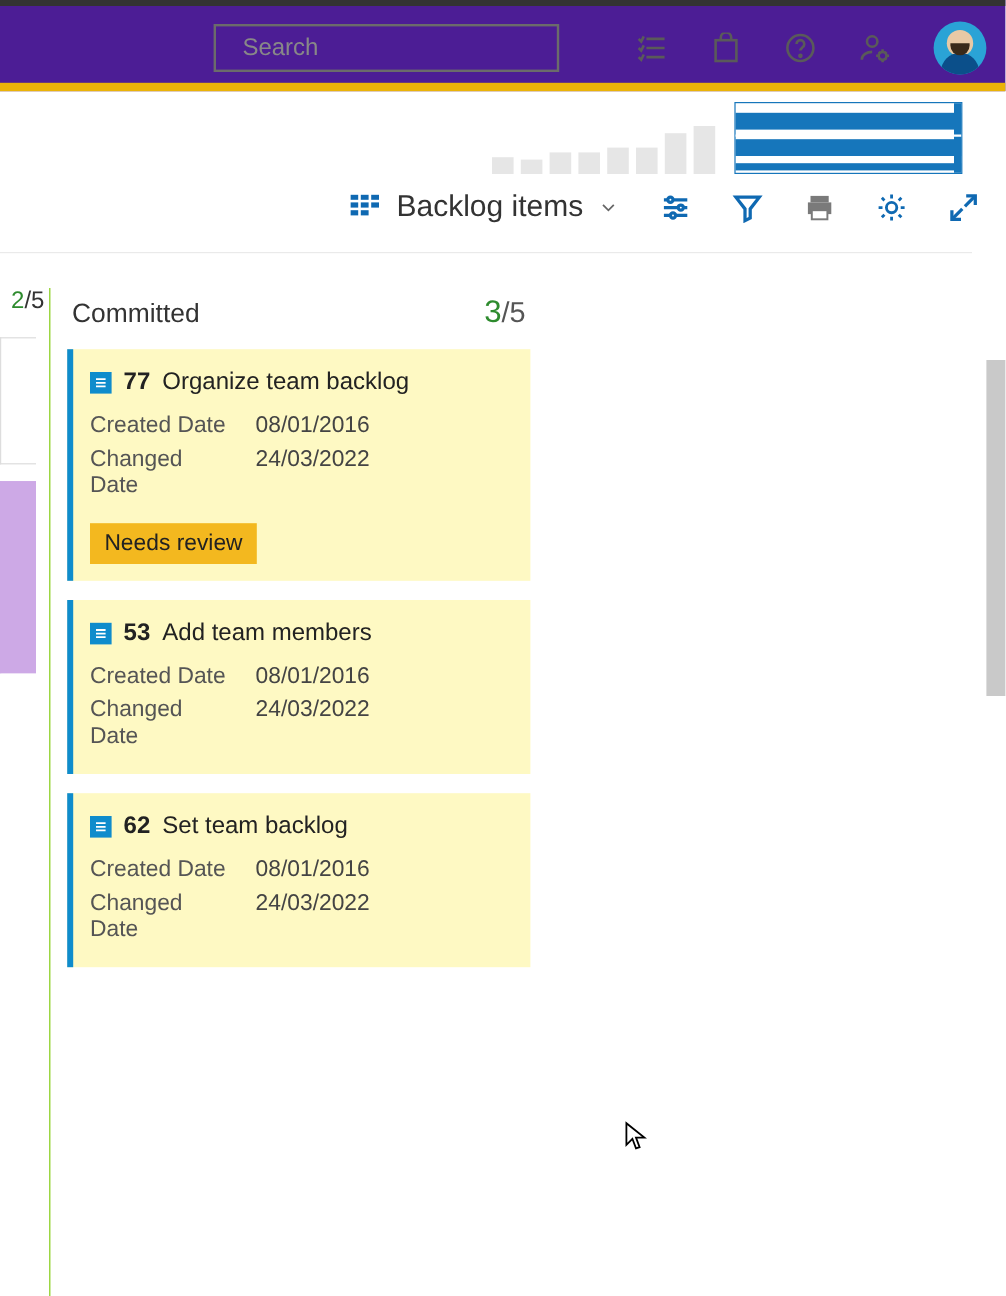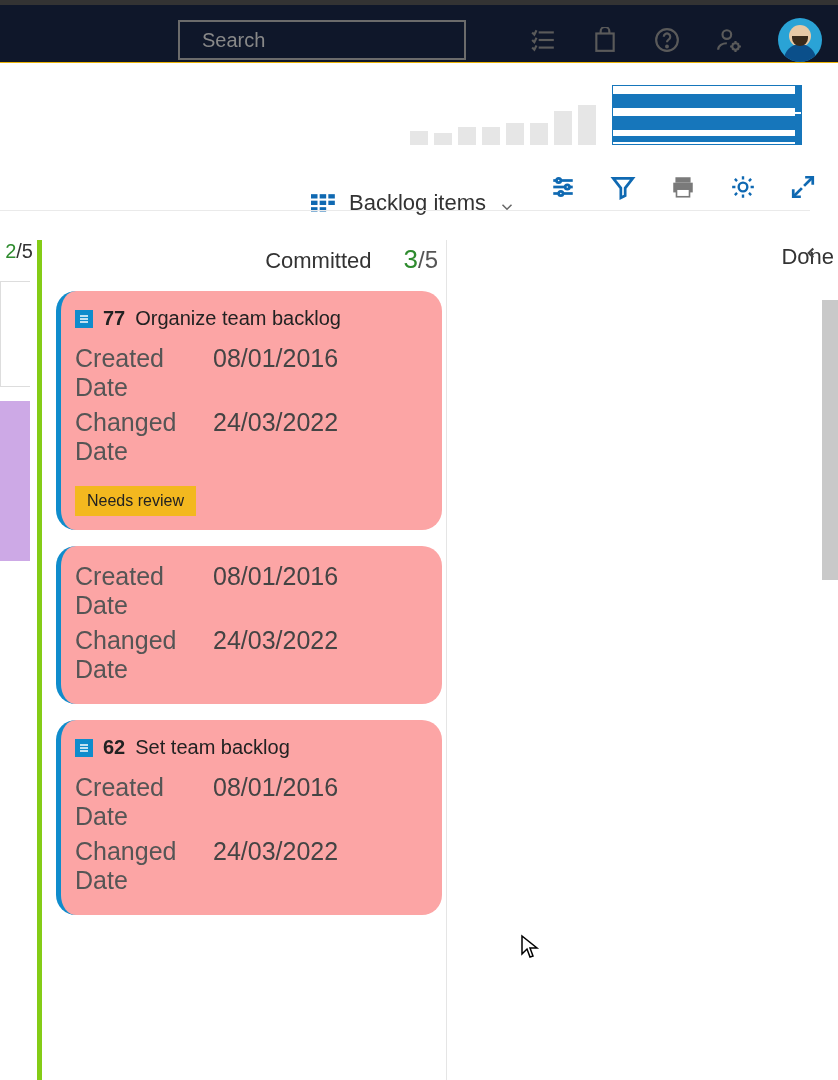--- a/index.html
+++ b/index.html
@@ -1,20 +1,20 @@
 <!DOCTYPE html>
 <html><head>
 <meta charset="utf-8">
 <style>
   * { box-sizing: border-box; margin: 0; padding: 0; }
   html, body { width: 838px; height: 1080px; font-family: "Segoe UI", Arial, sans-serif; background: #fff; overflow: hidden; }
   body { position: relative; }
 
   
-  .topbar { position: relative; height: 63px; border-bottom: 1px solid #eab308; background: #0f172a; }
+  .topbar { position: relative; height: 76px; border-bottom: 7px solid #eab308; background: #4c1d95; }
   .topbar::before { content:""; position:absolute; top:0; left:0; right:0; height:5px; background:#333; }
   .search-wrap { position: absolute; left: 178px; top: 20px; width: 288px; height: 40px; border: 2px solid #6b6b6b; display: flex; align-items: center; padding: 0 12px; gap: 10px; }
   .search-icon { width:18px; height:18px; color:#6b6b6b; }
   .search-input { border:none; outline:none; font-size:20px; color:#888; flex:1; background:transparent; }
   .search-input::placeholder { color:#888; }
   .top-icons { position:absolute; right:16px; top:18px; display:flex; align-items:center; gap:36px; }
   .top-icons .ico { width:26px; height:26px; color:#5a5a5a; }
   .avatar { width:44px; height:44px; border-radius:50%; background:#2aa3d6; position:relative; overflow:hidden; }
   .avatar::before { content:""; position:absolute; left:11px; top:7px; width:22px; height:22px; border-radius:50%; background:#e8c9a5; }
   .avatar::after { content:""; position:absolute; left:6px; top:26px; width:32px; height:24px; border-radius:16px 16px 0 0; background:#0b4f8a; }
@@ -22,54 +22,54 @@
 
   
   .mini-area { position:absolute; top:80px; right:28px; width:400px; height:65px; display:flex; align-items:flex-end; gap:6px; }
   .bars { display:flex; align-items:flex-end; gap:6px; margin-right:10px; }
   .bars div { width:18px; background:#e6e6e6; }
   .burnbox { width:190px; height:60px; border:1px solid #1676bb; position:relative; background:#fff; }
   .burnbox .band { position:absolute; left:0; right:0; background:#1676bb; }
 
   
   .toolrow { position:absolute; top:158px; right:22px; display:flex; align-items:center; gap:34px; }
-  .view-select { display:flex; align-items:flex-end; gap:12px; color:#333; font-size:22px;margin-top:32px; }
+  .view-select { display:flex; align-items:center; gap:12px; color:#333; font-size:25px; }
   .view-select .grid-ico { width:26px; height:22px; color:#0f69b2; }
   .chev { width:18px; height:18px; color:#666; }
   .tool-ico { width:26px; height:26px; color:#0f69b2; }
   .tool-ico.gray { color:#7a7a7a; }
 
   .divider { position:absolute; top:210px; left:0; right:28px; height:1px; background:#eaeaea; }
 
   
   .board { position:absolute; top:240px; left:0; right:0; bottom:0; display:flex; }
-  .col-prev { width:42px; border-right:5px solid #84cc16; }
+  .col-prev { width:42px; border-right:1px solid #84cc16; }
   .col-committed { width:386px; margin-left:14px; }
   .col-done { flex:1; border-left:1px solid #e5e5e5; margin-left:4px; position:relative; }
-  .col-header { display:flex; align-items:baseline; justify-content:flex-end; padding:4px 4px 16px 4px; font-size:22px; color:#333; }
+  .col-header { display:flex; align-items:baseline; justify-content:space-between; padding:4px 4px 16px 4px; font-size:22px; color:#333; }
   .col-count { font-size:24px;margin-left:32px; }
   .col-count .num { color:#2e8b2e; font-size:26px; }
   .col-count .den { color:#555; }
   .col-prev-count { text-align:right; color:#333; font-size:20px; padding-right:4px; }
   .col-prev-count .num { color:#2e8b2e; }
   .collapse { position:absolute; top:4px; right:18px; width:18px; height:18px; color:#444; }
 
   
   .stub { width:30px; border:1px solid #ddd; border-right:none; margin-left:0; margin-top:14px; background:#fff; }
   .stub.purple { background:#cda9e6; border-color:#cda9e6; }
 
   
-  .card { background:#fca5a5; border-left:5px solid #0f8ccc; margin:0 0 16px 0; padding:16px 20px 14px 14px;border-radius:20px; }
+  .card { background:#fef9c3; border-left:5px solid #0f8ccc; margin:0 0 16px 0; padding:16px 20px 14px 14px; }
   .card-title { display:flex; align-items:center; gap:10px; font-size:20px; color:#222; margin-bottom:14px; }
   .card-title .type-ico { width:18px; height:18px; background:#0f8ccc; display:inline-flex; align-items:center; justify-content:center; }
   .card-title .type-ico svg { width:12px; height:12px; color:#fff; }
   .card-title .id { font-weight:700; }
-  .field-row { display:flex; gap:18px; font-size:25px; color:#444; margin-bottom:6px; }
+  .field-row { display:flex; gap:18px; font-size:19px; color:#444; margin-bottom:6px; }
   .field-row .label { width:120px; color:#555; }
-  .tag { display:inline-block; margin-top:14px; padding:6px 12px; background:#f3b81f; color:#222; font-size:16px; }
+  .tag { display:inline-block; margin-top:14px; padding:6px 12px; background:#f3b81f; color:#222; font-size:19px; }
 
   
   .scroll-thumb { position:absolute; right:0; top:300px; width:16px; height:280px; background:#c9c9c9; }
 
   
   .cursor { position:absolute; width:20px; height:26px; color:#000; }
 
   svg { display:block; }
 </style>
 </head>
@@ -215,20 +215,31 @@
           <span>08/01/2016</span>
         </div>
       <div class="field-row">
           <span class="label">Changed Date</span>
           <span>24/03/2022</span>
         </div>
       <span class="tag">Needs review</span>
     </div>
 
     <div class="card">
+      <div class="card-title">
+        <span class="type-ico">
+            <svg viewBox="0 0 12 12" fill="none" stroke="currentColor" stroke-width="1.5">
+              <line x1="2" y1="3" x2="10" y2="3"></line>
+              <line x1="2" y1="6" x2="10" y2="6"></line>
+              <line x1="2" y1="9" x2="10" y2="9"></line>
+            </svg>
+          </span>
+        <span class="id">53</span>
+        <span>Add team members</span>
+      </div>
       <div class="field-row">
           <span class="label">Created Date</span>
           <span>08/01/2016</span>
         </div>
       <div class="field-row">
           <span class="label">Changed Date</span>
           <span>24/03/2022</span>
         </div>
     </div>
 
@@ -248,27 +259,19 @@
           <span class="label">Created Date</span>
           <span>08/01/2016</span>
         </div>
       <div class="field-row">
           <span class="label">Changed Date</span>
           <span>24/03/2022</span>
         </div>
     </div>
   </div>
 
-  <div class="col-done">
-    <div class="col-header" style="padding-left:18px;">
-      <span>Done</span>
-    </div>
-    <svg class="collapse" viewBox="0 0 24 24" fill="none" stroke="currentColor" stroke-width="3">
-        <polyline points="15 6 9 12 15 18"></polyline>
-      </svg>
-  </div>
 </div>
 
 <div class="scroll-thumb"></div>
 
 <svg class="cursor" style="left:520px; top:934px;" viewBox="0 0 20 26" fill="#fff" stroke="#000" stroke-width="1.5">
     <path d="M2 2 L2 20 L7 15 L10 23 L13 22 L10 14 L17 14 Z"></path>
   </svg>
 
 </body></html>

